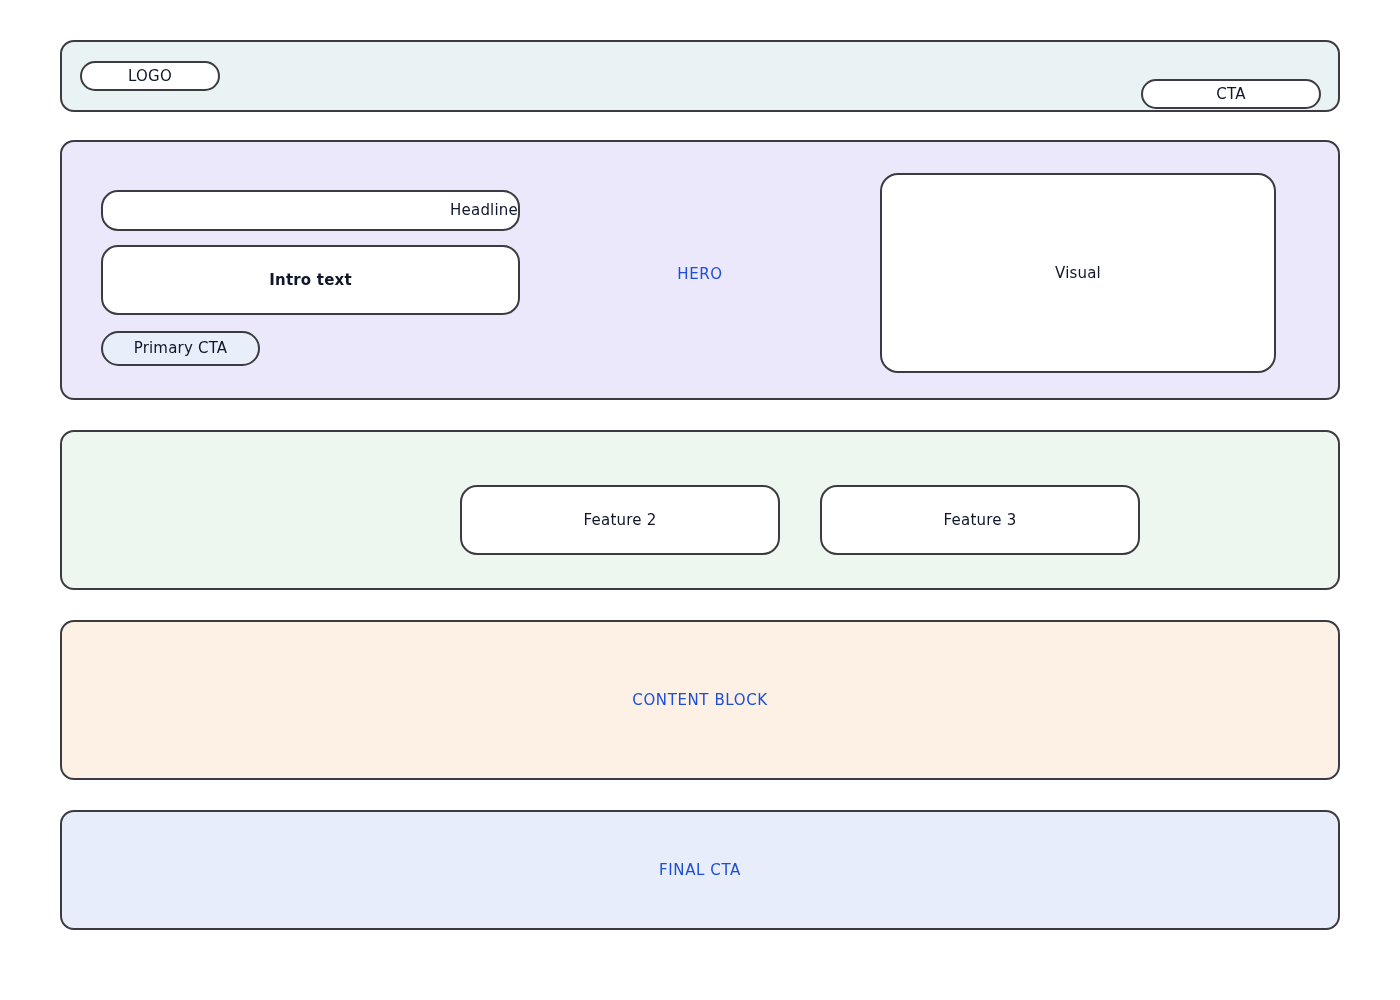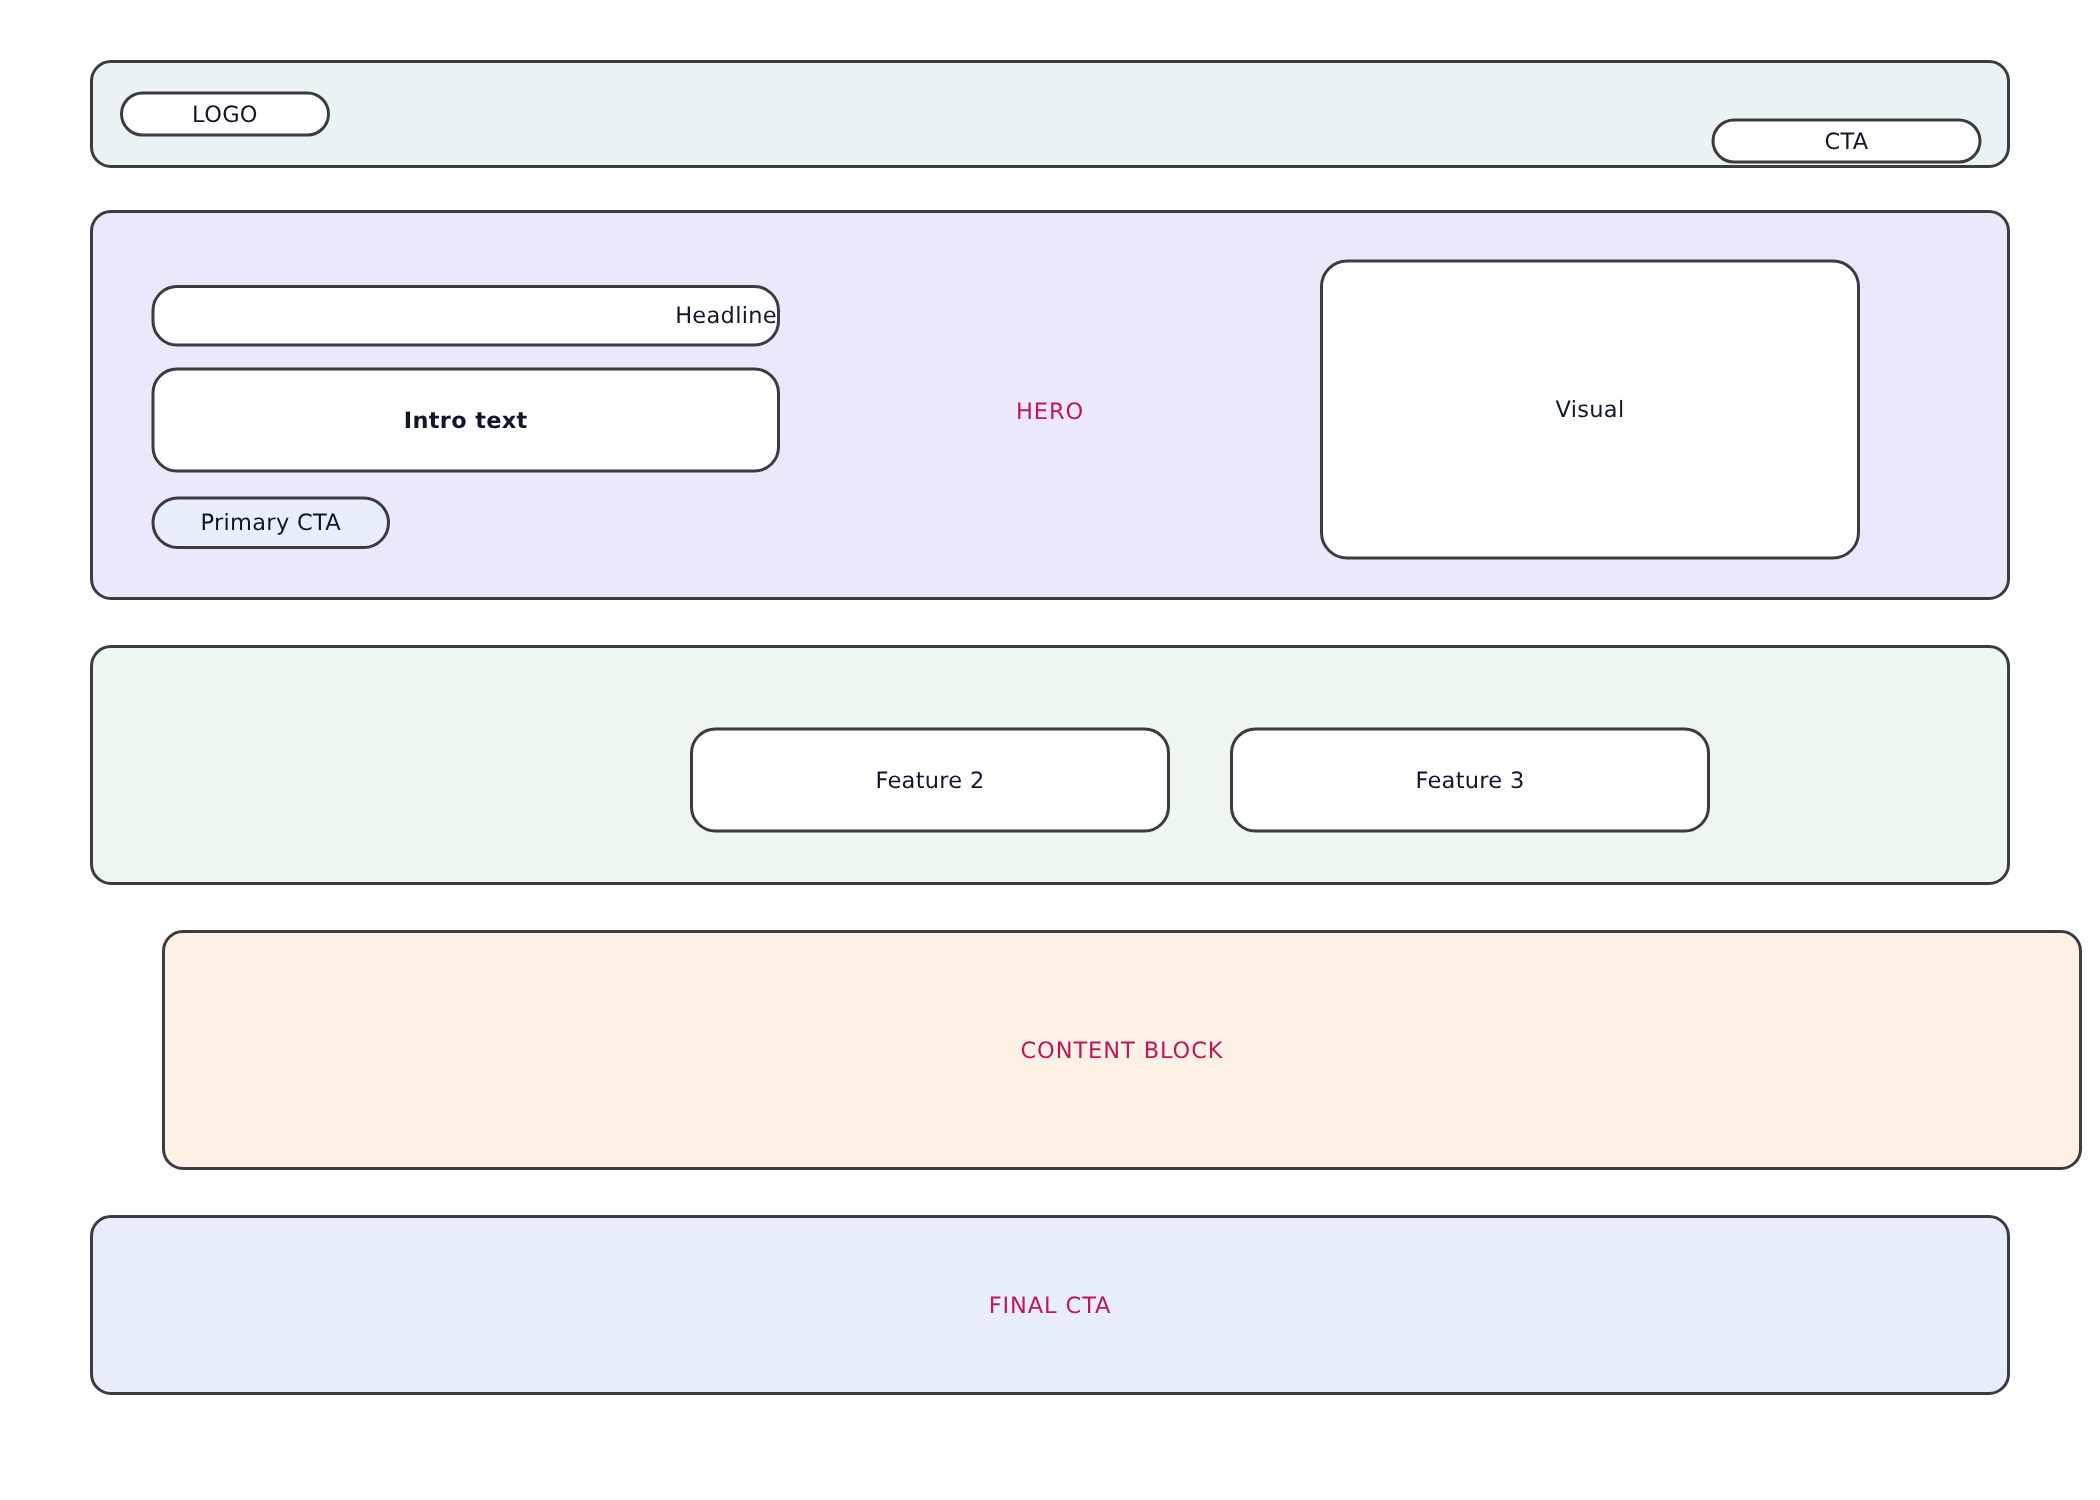--- a/index.html
+++ b/index.html
@@ -45,21 +45,21 @@
   .label {
     font-size: 15px;
     line-height: 1;
     color: #0f172a;
     letter-spacing: 0.2px;
     white-space: nowrap;
   }
   .label-caps {
     font-size: 15px;
     line-height: 1;
-    color: #be185d;
+    color: #1d4ed8;
     letter-spacing: 0.6px;
     white-space: nowrap;
   }
 
   
   #header-band {
     top: 40px;
     height: 72px;
     background: #e9f3f3;
     border-radius: 14px;
@@ -113,21 +113,21 @@
     left: 101px;
     top: 331px;
     width: 159px;
     height: 35px;
     border-radius: 999px;
     background: #e8eefa;
   }
   #visual-box {
     left: 880px;
     top: 173px;
-    width: 360px;
+    width: 396px;
     height: 200px;
     border-radius: 18px;
   }
 
   
   #features-band {
     top: 430px;
     height: 160px;
     background: #edf7ef;
     border-radius: 14px;
@@ -143,21 +143,20 @@
   #feature-card-2 { left: 460px; }
   #feature-card-3 { left: 820px; }
 
   
   #content-band {
     top: 620px;
     height: 160px;
     background: #fdf1e6;
     border-radius: 14px;
     justify-content: center;
-    margin-left: 48px;
   }
 
   
   #final-cta-band {
     top: 810px;
     height: 120px;
     background: #e7edfb;
     border-radius: 14px;
     justify-content: center;
   }

